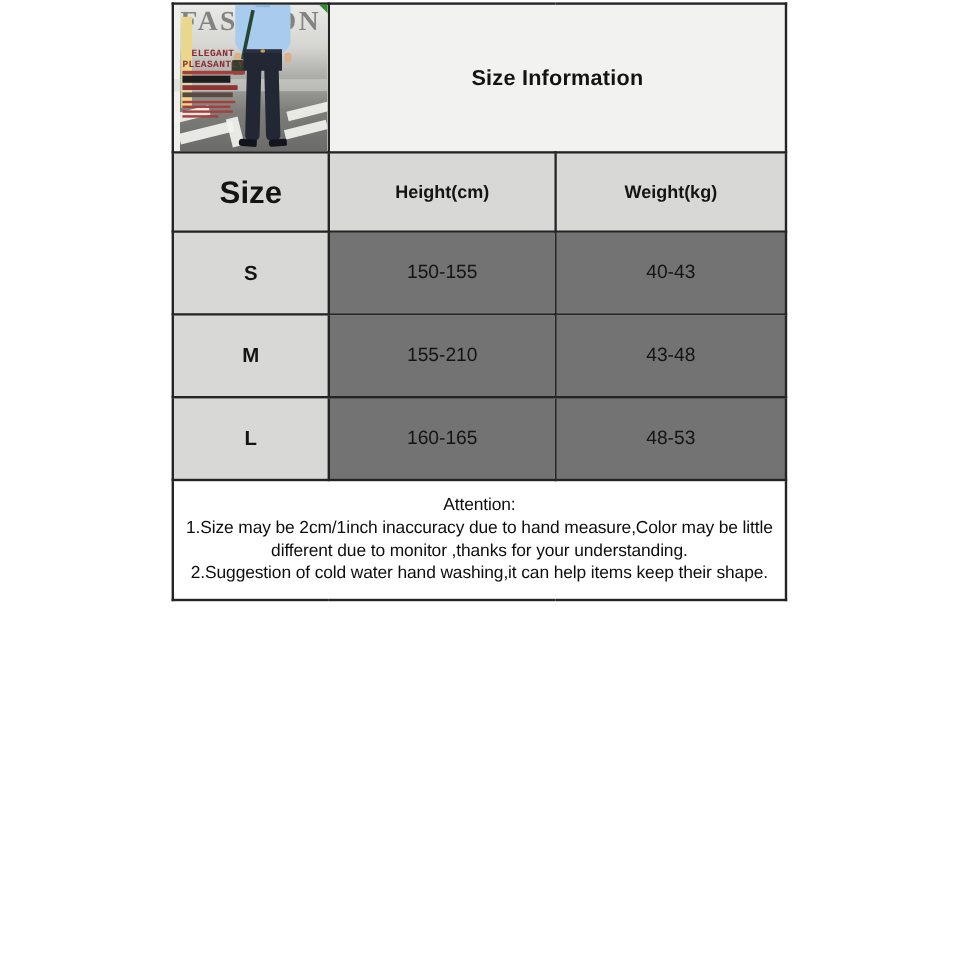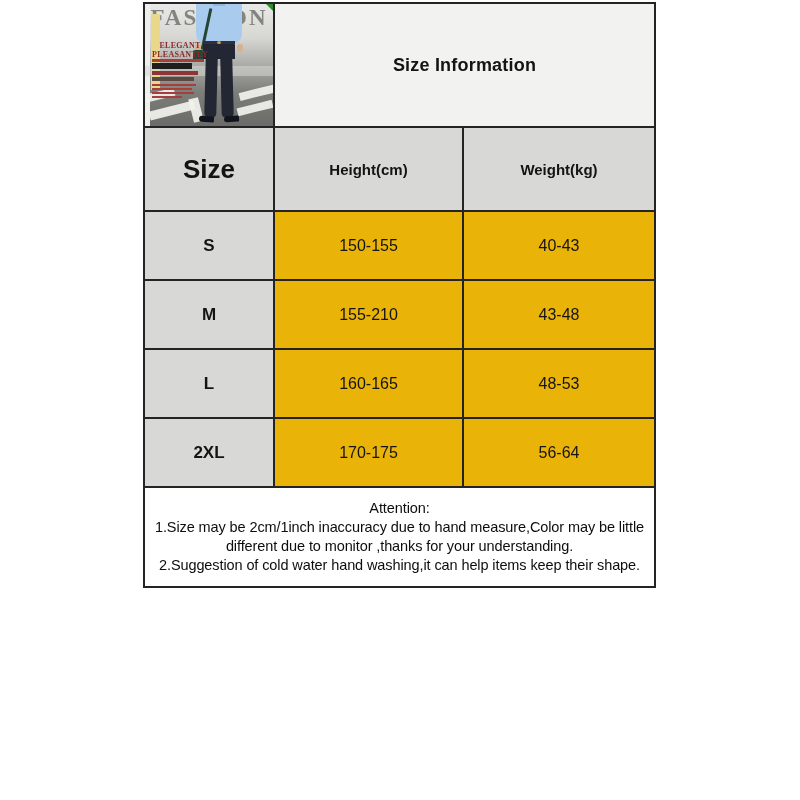--- a/index.html
+++ b/index.html
@@ -8,43 +8,43 @@
     font-family:"Liberation Sans",sans-serif;color:#141414;
   }
   .sheet{position:absolute;left:143px;top:2px;width:511px;}
   table.size-table{border-collapse:collapse;table-layout:fixed;width:511px;}
   table.size-table td,table.size-table th{
     border:2px solid #242424;padding:0;text-align:center;vertical-align:middle;
     overflow:hidden;
   }
   col.c1{width:130px;}col.c2{width:189px;}col.c3{width:192px;}
   tr.r-top{height:124px;}
-  tr.r-head{height:84px;}
+  tr.r-head{height:66px;}
   tr.r-data{height:69px;}
   tr.r-notes{height:100px;}
 
   .title-cell{background:#f2f2f1;font-size:18px;font-weight:bold;letter-spacing:0.2px;}
   .head-cell{background:#d8d8d7;font-weight:bold;font-size:15px;}
   .head-cell.size-h{font-size:26px;}
   .size-cell{background:#d8d8d7;font-weight:bold;font-size:17px;}
-  .val-cell{background:#eab308;font-size:16px;margin-left:44px;}
+  .val-cell{background:#737373;font-size:16px;margin-left:44px;}
 
   .notes-cell{background:#ffffff;text-align:left;vertical-align:top;
     padding:2px 6px 0 5px;font-size:14.5px;line-height:1.32;letter-spacing:-0.1px;color:#0d0d0d;}
 
   
   .photo-cell{background:#cfcfcd;position:relative;}
   .photo{position:absolute;left:0;top:0;right:0;bottom:0;overflow:hidden;
     background:linear-gradient(180deg,#e9e9e7 0%,#d6d6d3 28%,#a7a7a4 52%,#7d7d7a 72%,#6b6b69 100%);}
   .mag-edge{position:absolute;left:0;top:0;width:5px;height:100%;background:#efefec;}
   .fashion-word{position:absolute;top:1px;left:0;width:100%;text-align:center;
     font-family:"Liberation Serif",serif;font-weight:bold;font-size:23px;color:#84847f;
     letter-spacing:2px;white-space:nowrap;}
   .yellow-stripe{position:absolute;left:6px;top:10px;width:9px;height:76px;background:#e9d78c;}
-  .tagline{position:absolute;left:7px;top:37px;font-family:Liberation Serif, serif;
+  .tagline{position:absolute;left:7px;top:37px;font-family:Liberation Mono, monospace;
     font-weight:bold;font-size:8px;line-height:1.15;color:#8e2a2e;letter-spacing:0.3px;white-space:nowrap;}
   .redline{position:absolute;background:#a63f3b;}
   .rl1{left:7px;top:55px;width:52px;height:3px;}
   .blackbar{position:absolute;left:7px;top:59px;width:40px;height:6px;background:#1e1e1e;}
   .rl2{left:7px;top:67px;width:46px;height:4px;background:#8f3434;}
   .rl3{left:7px;top:73px;width:42px;height:4px;background:#5a4a44;}
   .rl4{left:7px;top:80px;width:44px;height:2px;}
   .rl5{left:7px;top:84px;width:40px;height:2px;}
   .rl6{left:7px;top:88px;width:42px;height:2px;}
   .rl7{left:7px;top:92px;width:30px;height:2px;}
@@ -152,25 +152,20 @@
       <tr class="r-data">
         <td class="size-cell">M</td>
         <td class="val-cell">155-210</td>
         <td class="val-cell">43-48</td>
       </tr>
       <tr class="r-data">
         <td class="size-cell">L</td>
         <td class="val-cell">160-165</td>
         <td class="val-cell">48-53</td>
       </tr>
-      <tr class="r-data">
-        <td class="size-cell">2XL</td>
-        <td class="val-cell">170-175</td>
-        <td class="val-cell">56-64</td>
-      </tr>
 
       <tr class="r-notes">
         <td class="notes-cell" colspan="3">
           <div>Attention:</div>
           <div>1.Size may be 2cm/1inch inaccuracy due to hand measure,Color may be little different due to monitor ,thanks for your understanding.</div>
           <div>2.Suggestion of cold water hand washing,it can help items keep their shape.</div>
         </td>
       </tr>
     </tbody>
       </table>

